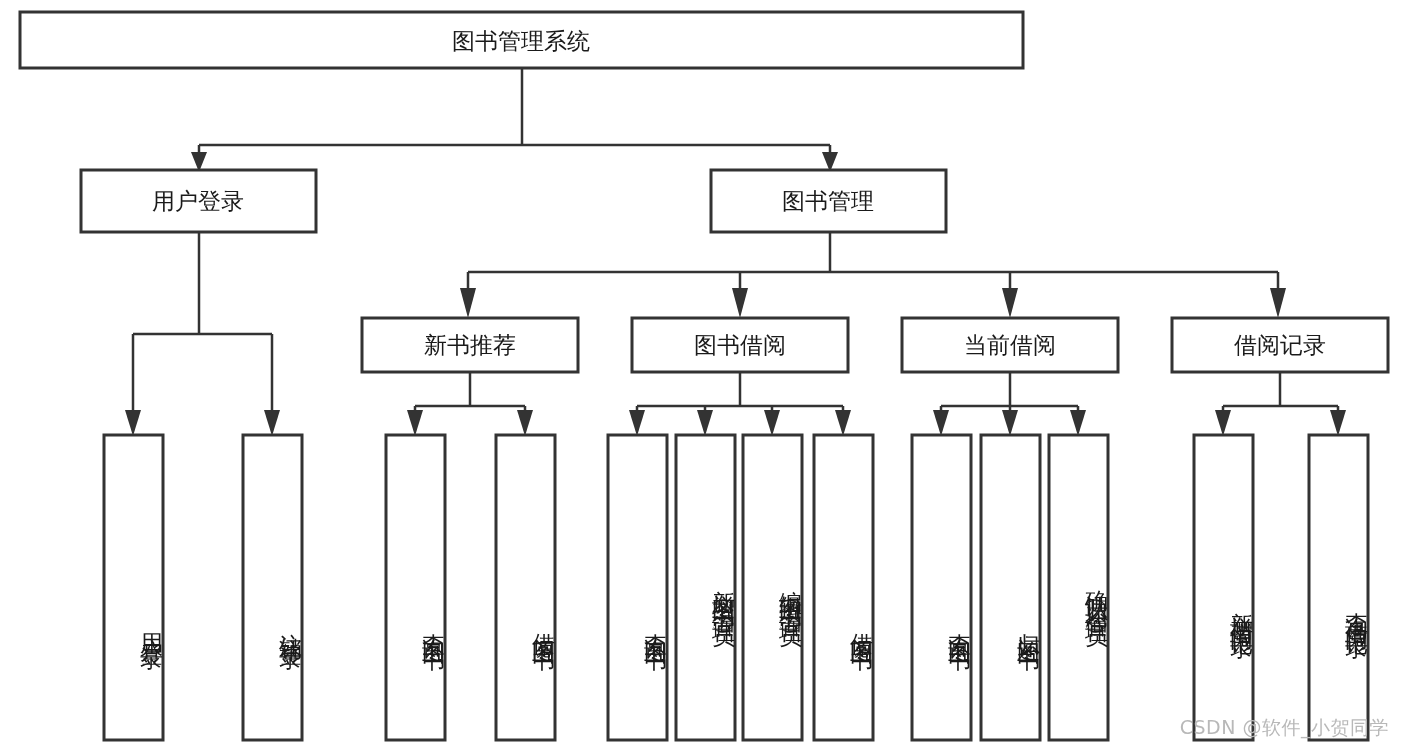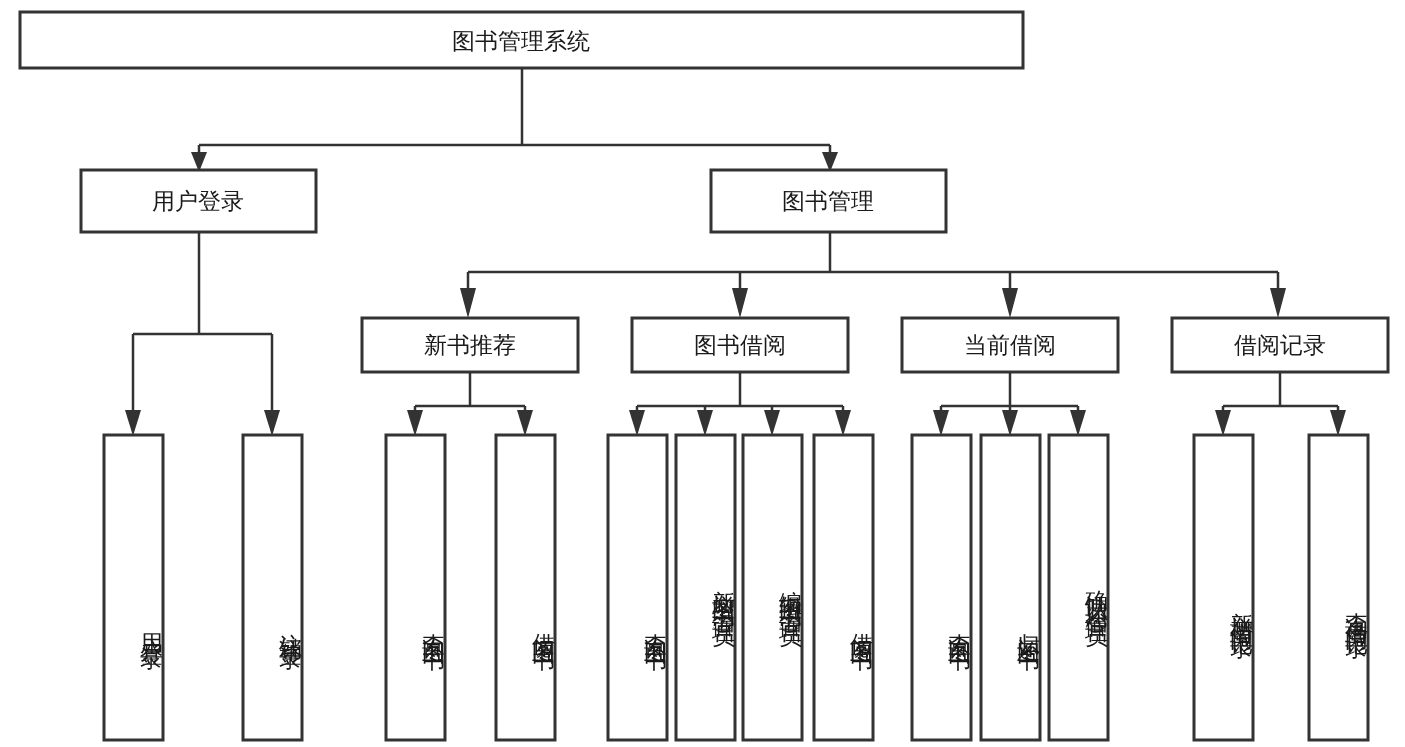--- a/index.html
+++ b/index.html
@@ -234,14 +234,15 @@
   <div class="vlabel" style="left:608px; top:435px; width:59px; height:305px; padding-top:75px; box-sizing:border-box;">查询图书</div>
   <div class="vlabel" style="left:676px; top:435px; width:59px; height:305px; padding-top:13px; box-sizing:border-box;">新增图书（管理员）</div>
   <div class="vlabel" style="left:743px; top:435px; width:59px; height:305px; padding-top:13px; box-sizing:border-box;">编辑图书（管理员）</div>
   <div class="vlabel" style="left:814px; top:435px; width:59px; height:305px; padding-top:75px; box-sizing:border-box;">借阅图书</div>
   <div class="vlabel" style="left:912px; top:435px; width:59px; height:305px; padding-top:75px; box-sizing:border-box;">查询图书</div>
   <div class="vlabel" style="left:981px; top:435px; width:59px; height:305px; padding-top:75px; box-sizing:border-box;">归还图书</div>
   <div class="vlabel" style="left:1049px; top:435px; width:59px; height:305px; padding-top:13px; box-sizing:border-box;">确认归还（管理员）</div>
   <div class="vlabel" style="left:1194px; top:435px; width:59px; height:305px; padding-top:42px; box-sizing:border-box;">新增借阅记录</div>
   <div class="vlabel" style="left:1309px; top:435px; width:59px; height:305px; padding-top:42px; box-sizing:border-box;">查询借阅记录</div>
 
+  <div class="watermark">CSDN @软件_小贺同学</div>
 
 </div>
 
 </body></html>

